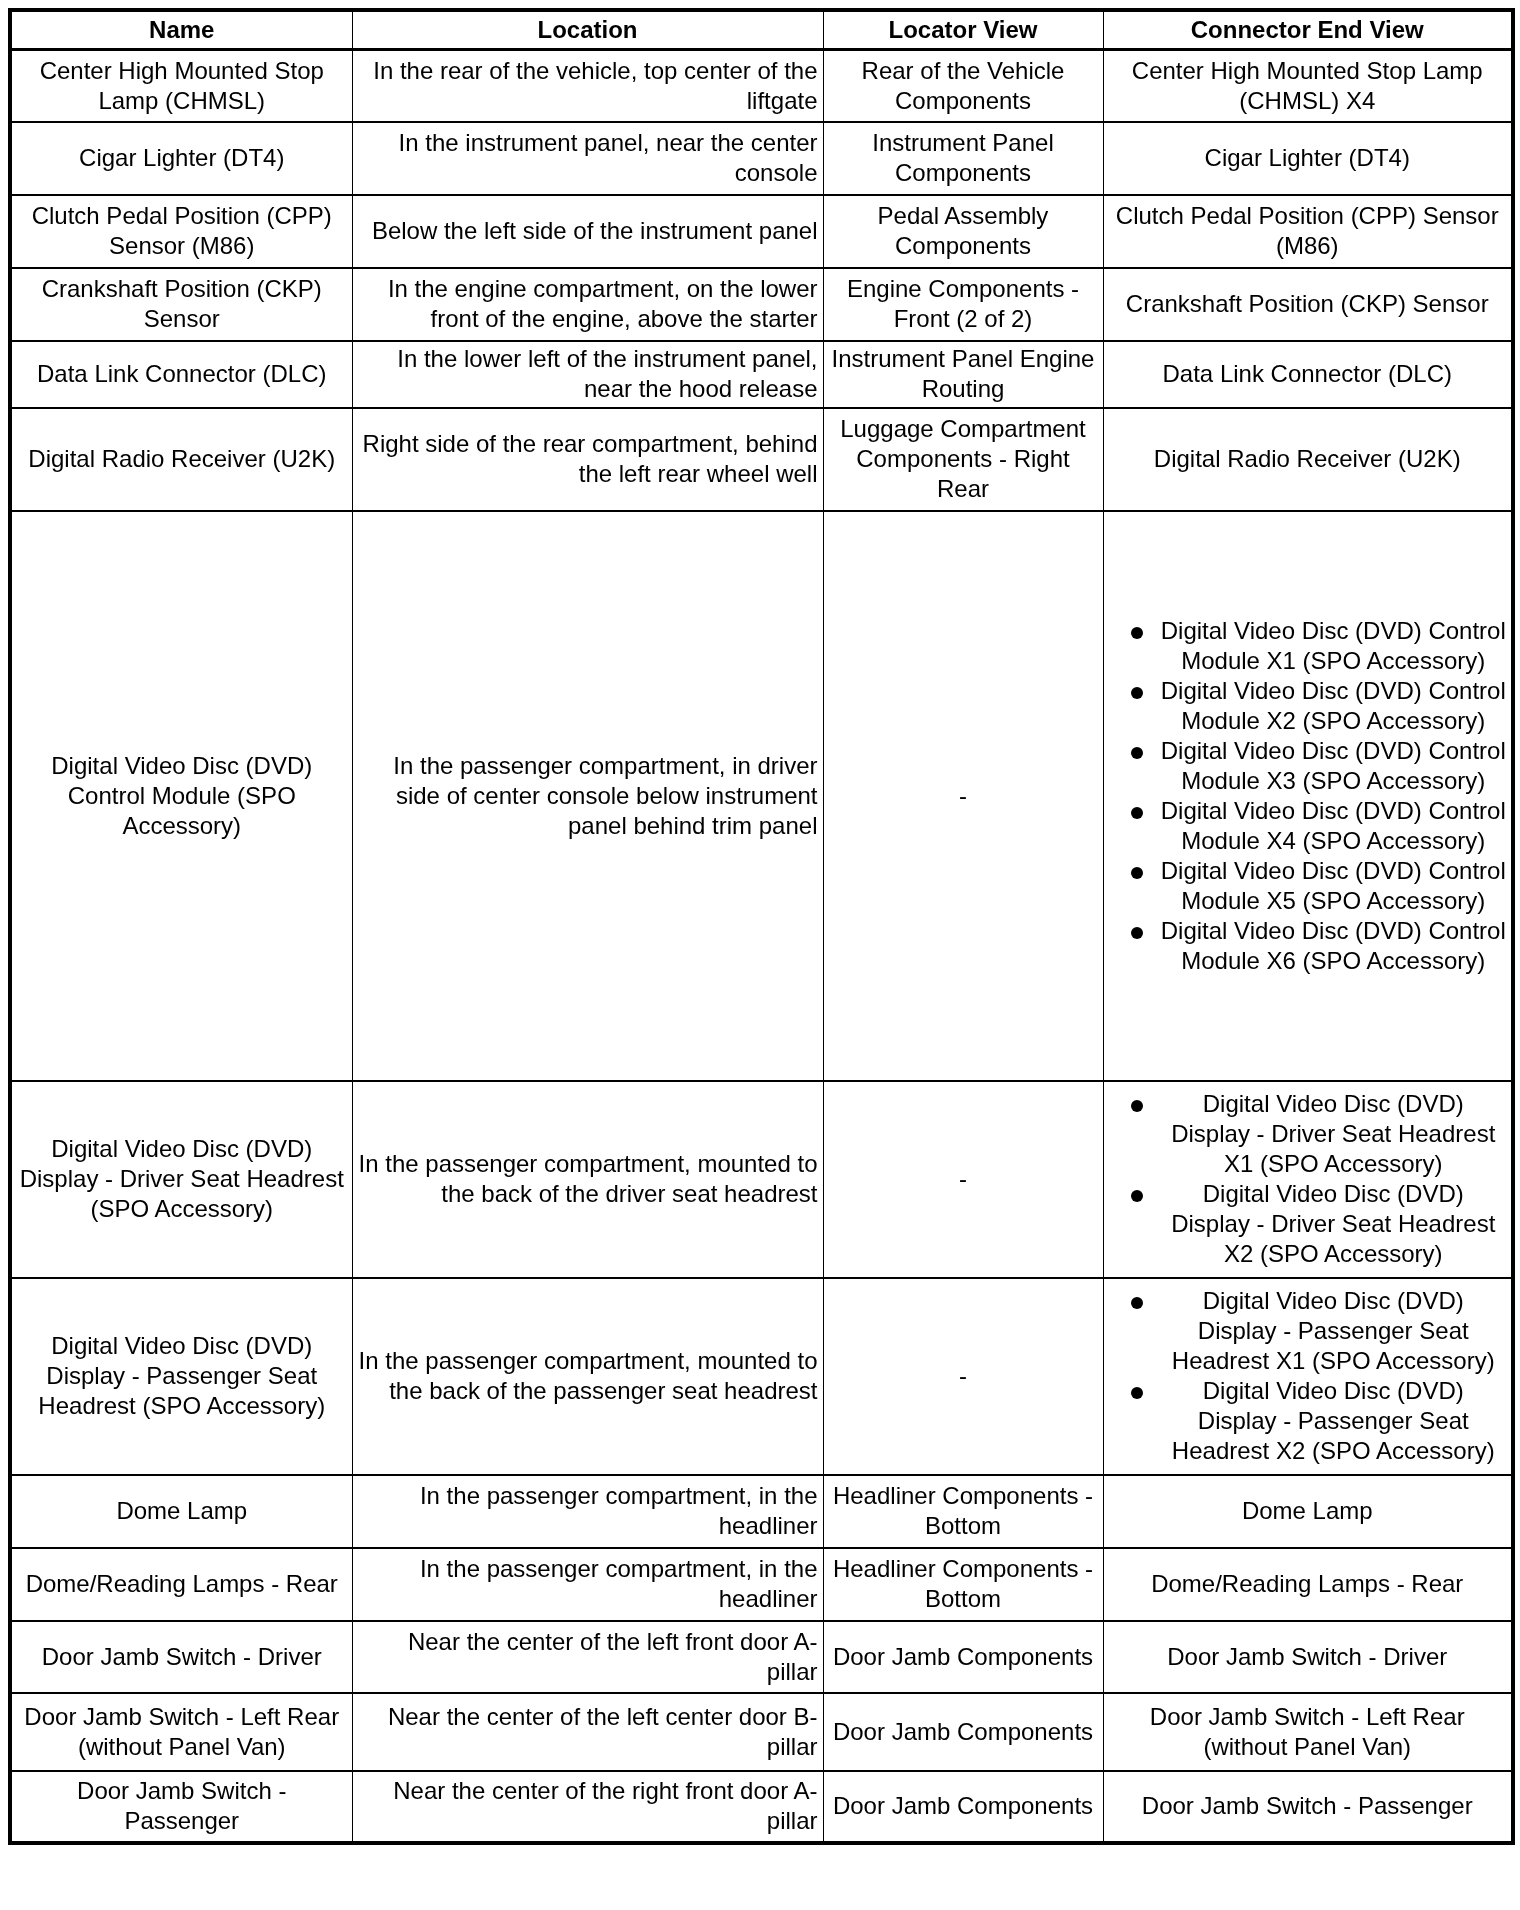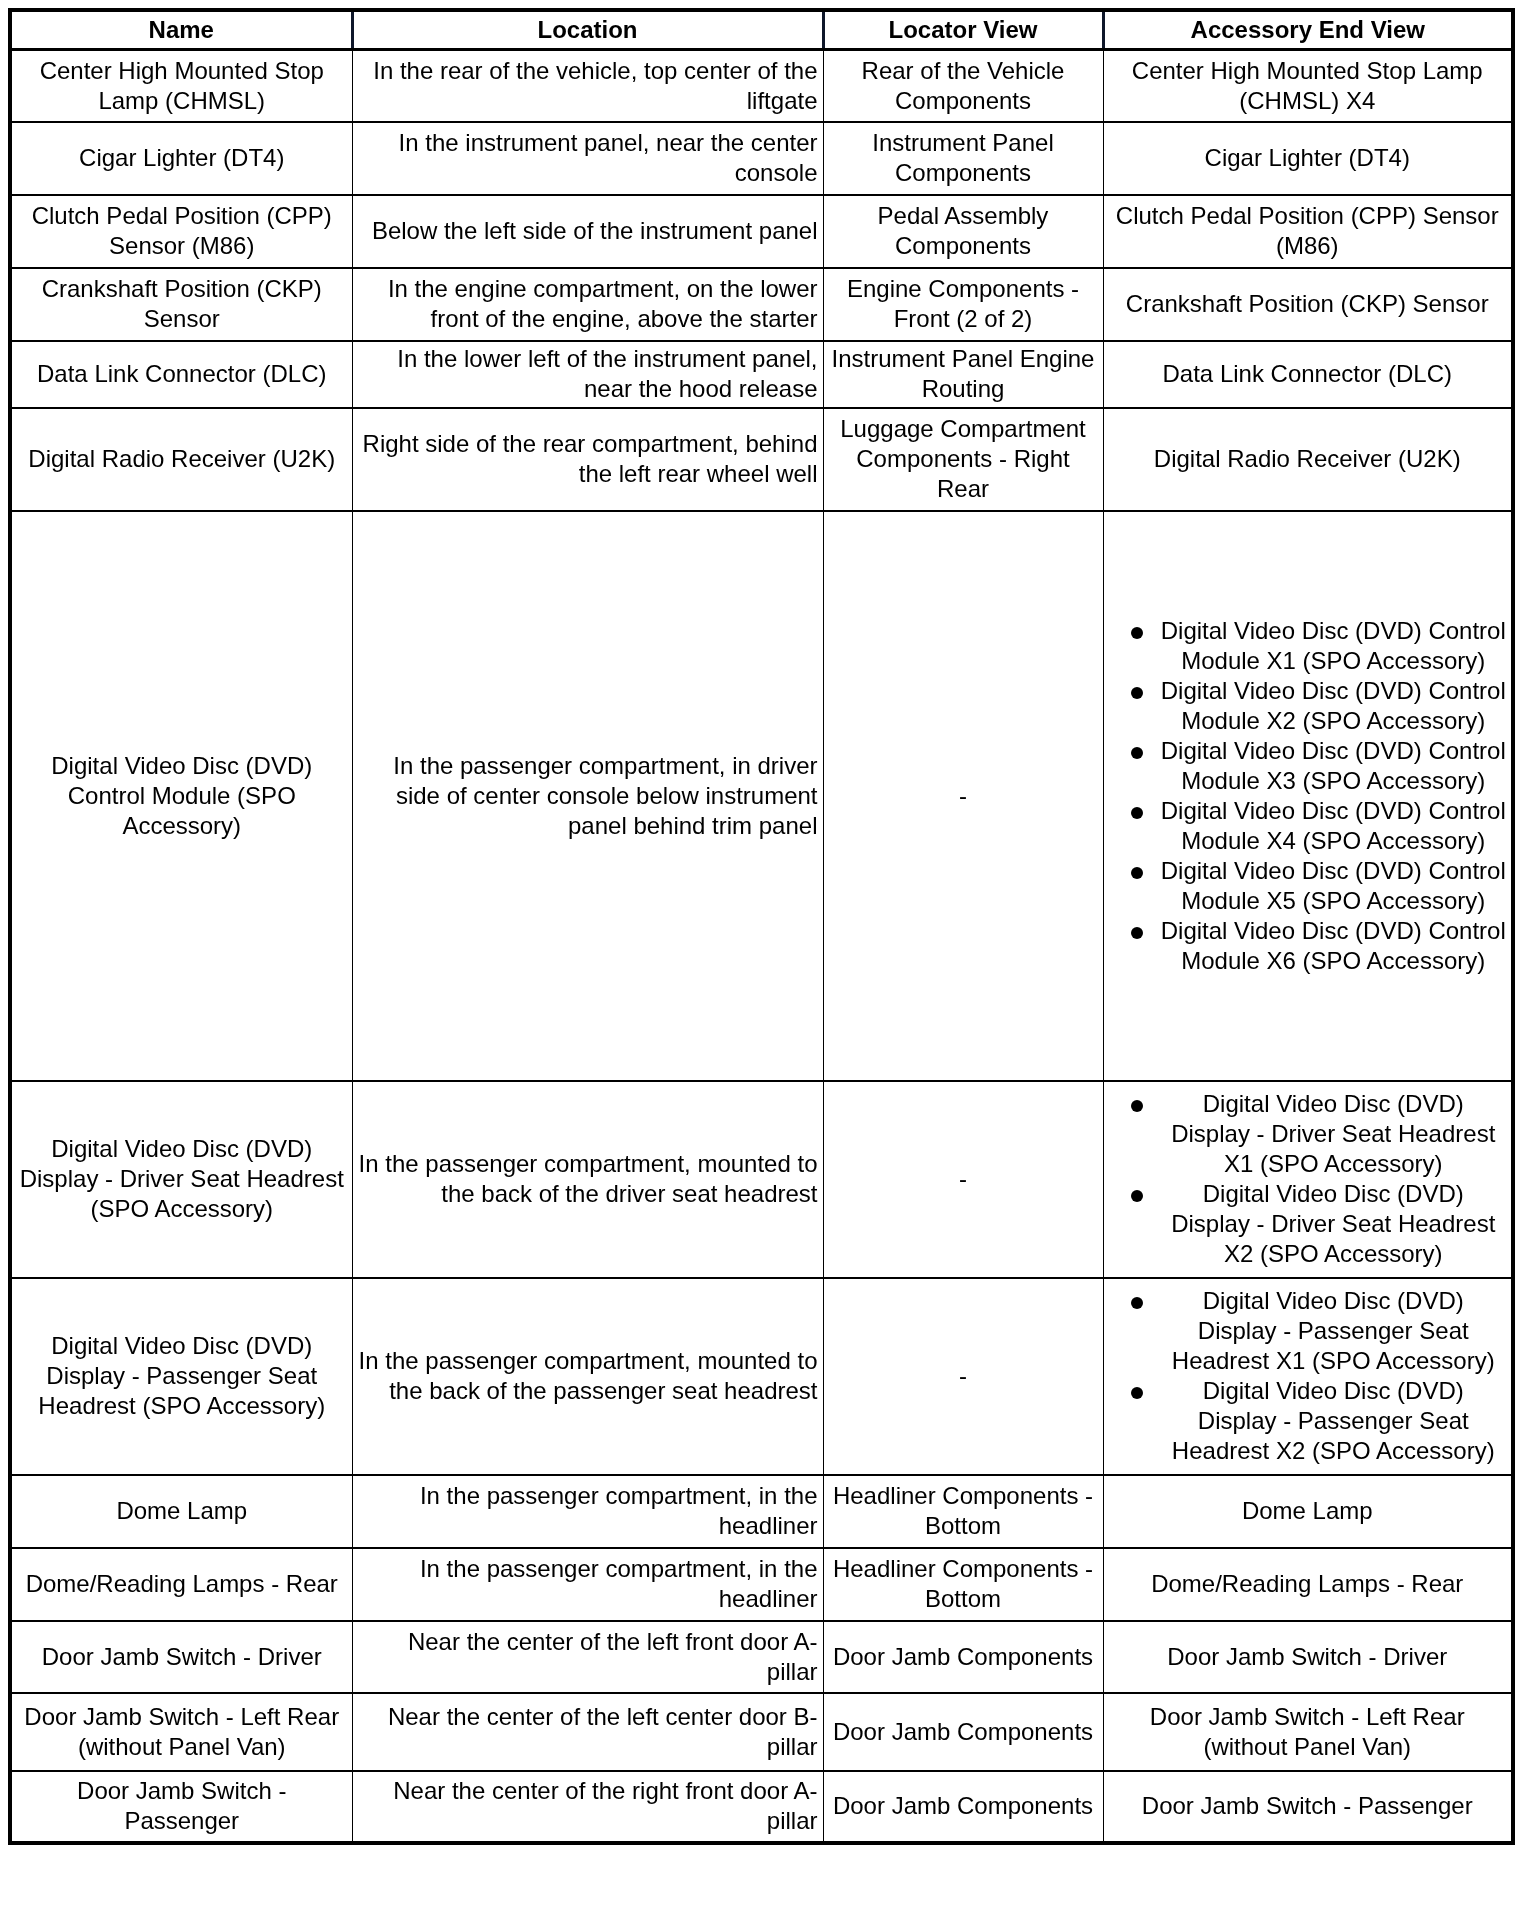--- a/index.html
+++ b/index.html
@@ -14,21 +14,21 @@
     line-height: 30px;
     color: #000;
     table-layout: fixed;
   }
   table.conn col.c1 { width: 342px; }
   table.conn col.c2 { width: 471px; }
   table.conn col.c3 { width: 280px; }
   table.conn col.c4 { width: 410px; }
   table.conn th {
     font-weight: bold; height: 36px;
-    border-left: 3px solid #0f172a; border-right: 1px solid #000;
+    border-left: 1px solid #0f172a; border-right: 1px solid #000;
     border-bottom: 3px solid #000; padding: 0 4px;
   }
   table.conn td {
     border: 1px solid #000;
     border-top: 2px solid #000;
     padding: 0 5px;
     vertical-align: middle;
     margin-top: 13px;
   }
   td.center { text-align: center; }
@@ -48,21 +48,21 @@
       <col class="c1">
       <col class="c2">
       <col class="c3">
       <col class="c4">
     </colgroup>
   <thead>
     <tr>
       <th>Name</th>
       <th>Location</th>
       <th>Locator View</th>
-      <th>Accessory End View</th>
+      <th>Connector End View</th>
     </tr>
   </thead>
   <tbody>
     <tr style="height:72px">
       <td class="center">Center High Mounted Stop Lamp (CHMSL)</td>
       <td class="left">In the rear of the vehicle, top center of the liftgate</td>
       <td class="center">Rear of the Vehicle Components</td>
       <td class="center">Center High Mounted Stop Lamp (CHMSL) X4</td>
     </tr>
     <tr style="height:73px">

